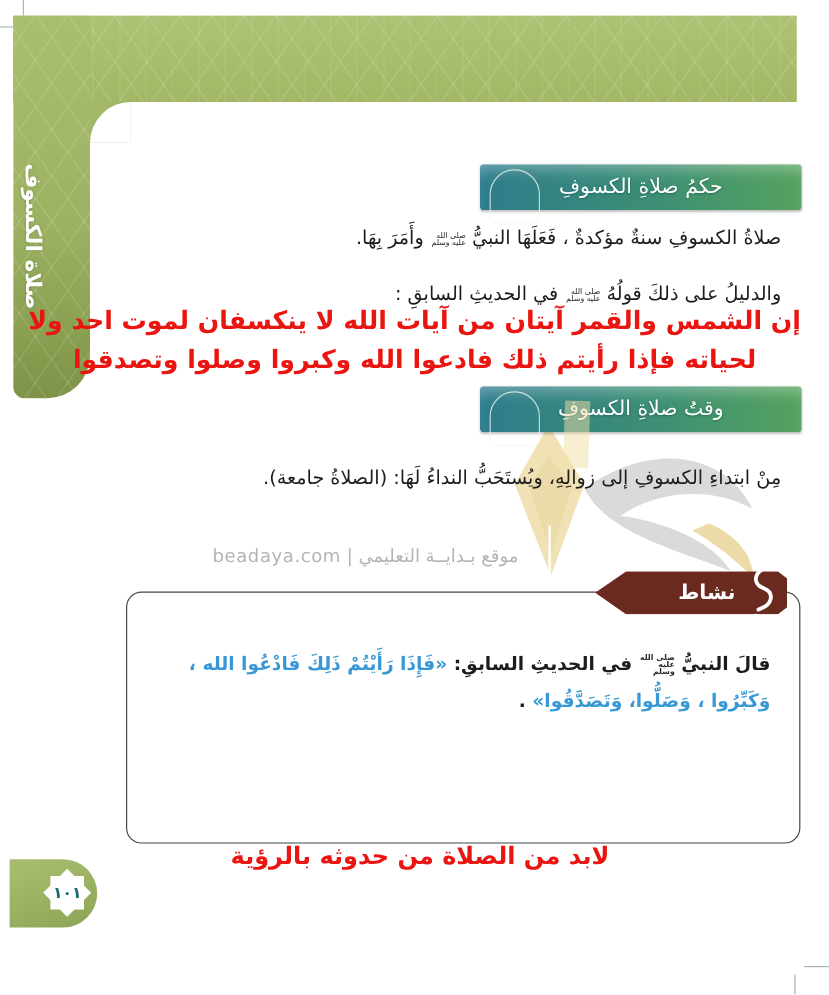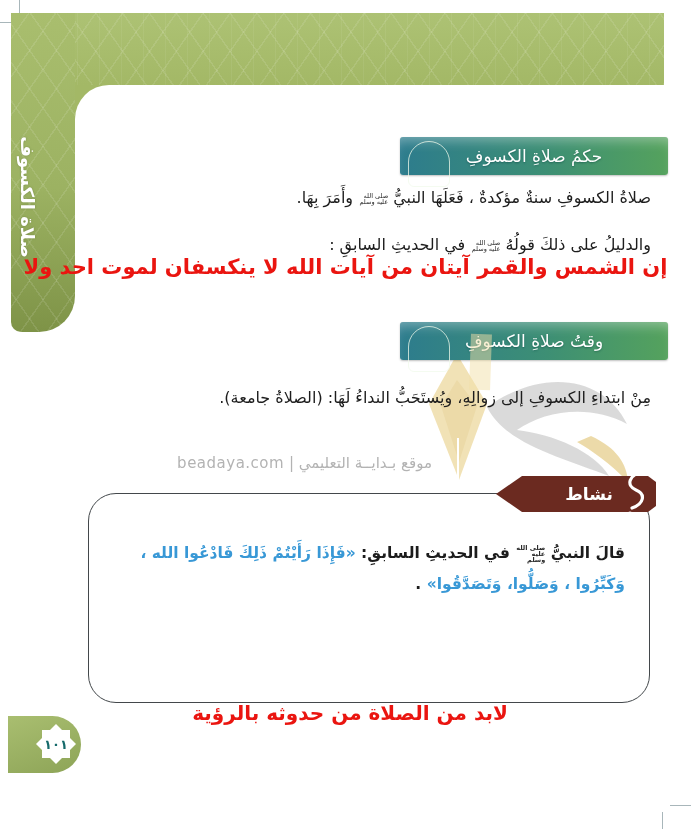--- a/index.html
+++ b/index.html
@@ -86,22 +86,22 @@
     color:#b3b3b3; font-size:15px; letter-spacing:.5px;
   }
   .wm-art { position:absolute; left:395px; top:352px; z-index:1; opacity:.95; }
   .quill-highlight {
     position:absolute; left:470px; top:334px; width:21px; height:56px; z-index:4;
     background:rgba(242,224,168,.5); transform:rotate(2deg);
   }
 
   
   .activity-box {
-    position:absolute; left:88px; top:493px; width:562px; height:210px; z-index:2;
-    background:#ffffff; border:1.5px solid #43484b; border-radius:28px;
+    position:absolute; left:105px; top:493px; width:562px; height:210px; z-index:2;
+    background:#ffffff; border:1.5px solid #43484b; border-radius:13px;
     padding:44px 24px 0 22px;
   }
   .act-intro, .act-task {
     text-align:right; font-size:15.5px; font-weight:bold; color:#1c1c1c; line-height:31px;
   }
   .act-task { margin-top:15px; }
   .quote-blue { color:#3898d6; }
   .activity-tab {
     position:absolute; left:496px; top:476px; width:160px; height:36px; z-index:5;
     background:#6b2a20;
@@ -153,20 +153,21 @@
     <span>صلاةُ الكسوفِ سنةٌ مؤكدةٌ ، فَعَلَهَا النبيُّ</span>
     <span class="saw">صلى الله عليه وسلم</span>
     <span>وأَمَرَ بِهَا.</span>
   </div>
   <div class="bodyline p2">
     <span>والدليلُ على ذلكَ قولُهُ</span>
     <span class="saw">صلى الله عليه وسلم</span>
     <span>في الحديثِ السابقِ :</span>
   </div>
   <div class="red-line r1">إن الشمس والقمر آيتان من آيات الله لا ينكسفان لموت احد ولا</div>
+  <div class="red-line r2">لحياته فإذا رأيتم ذلك فادعوا الله وكبروا وصلوا وتصدقوا</div>
 
   <div class="badge b2">
     <div class="arch"></div>
     <div class="lbl">وقتُ صلاةِ الكسوفِ</div>
   </div>
   <div class="bodyline p3">مِنْ ابتداءِ الكسوفِ إلى زوالِهِ، ويُستَحَبُّ النداءُ لَهَا: (الصلاةُ جامعة).</div>
 
   <div class="wm-caption">موقع بـدايــة التعليمي | beadaya.com</div>
   <svg class="wm-art" width="235" height="135" viewBox="0 0 235 135">
     <polygon points="62,2 92,52 64,128 34,52" fill="#f1e1b3"></polygon>

